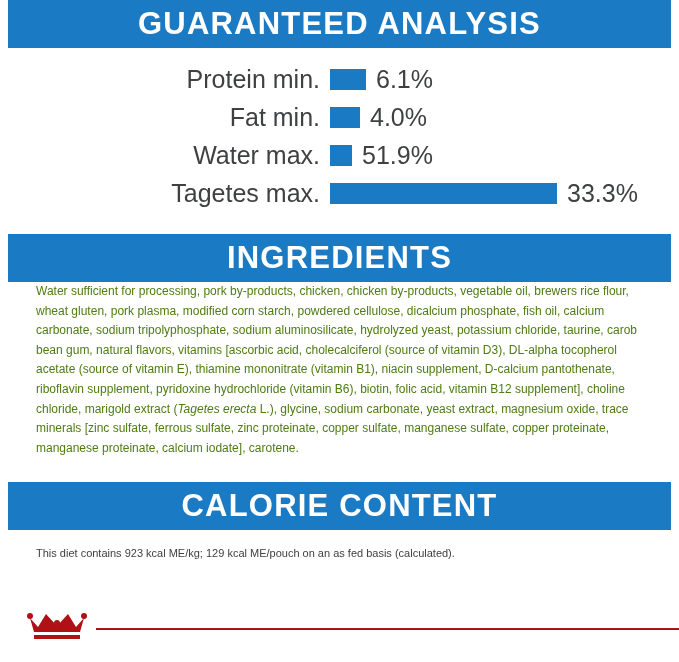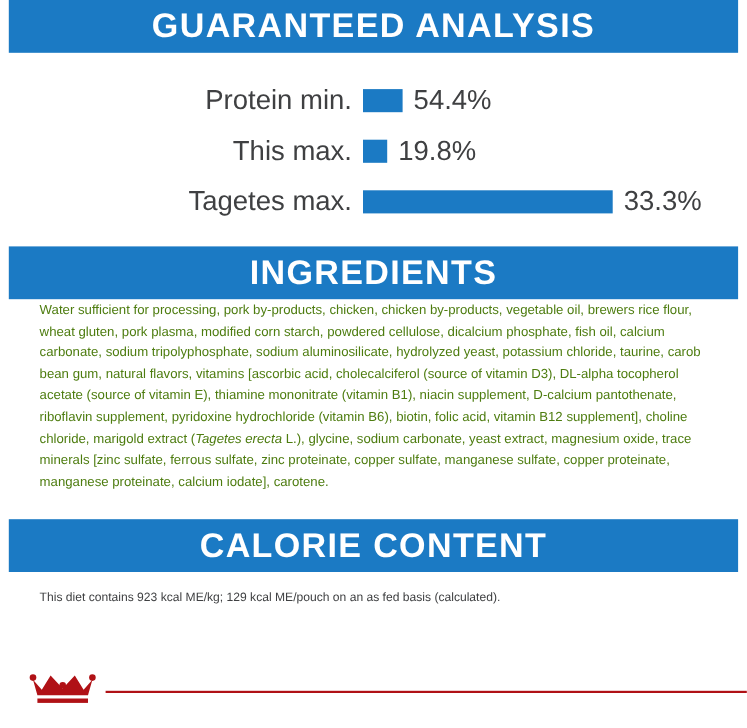--- a/index.html
+++ b/index.html
@@ -38,21 +38,20 @@
 
   
   .ga-block {
     padding: 14px 0 10px 0;
   }
   .ga-row {
     display: flex;
     align-items: center;
     height: 34px;
     margin-bottom: 4px;
-    margin-top: 12px;
   }
   .ga-label {
     width: 330px;
     text-align: right;
     padding-right: 10px;
     font-size: 25px;
     color: #3f4042;
     box-sizing: border-box;
     white-space: nowrap;
   }
@@ -124,28 +123,35 @@
 
 <div class="page">
 
   <div class="bar">Guaranteed Analysis</div>
 
   <div class="ga-block">
     <div class="ga-row">
       <div class="ga-label">Protein min.</div>
       <div class="ga-barwrap">
         <span class="ga-bar" style="width:36px;"></span>
-        <span class="ga-value">54.4%</span>
+        <span class="ga-value">6.1%</span>
       </div>
     </div>
     <div class="ga-row">
-      <div class="ga-label">This max.</div>
+      <div class="ga-label">Fat min.</div>
+      <div class="ga-barwrap">
+        <span class="ga-bar" style="width:30px;"></span>
+        <span class="ga-value">4.0%</span>
+      </div>
+    </div>
+    <div class="ga-row">
+      <div class="ga-label">Water max.</div>
       <div class="ga-barwrap">
         <span class="ga-bar" style="width:22px;"></span>
-        <span class="ga-value">19.8%</span>
+        <span class="ga-value">51.9%</span>
       </div>
     </div>
     <div class="ga-row">
       <div class="ga-label">Tagetes max.</div>
       <div class="ga-barwrap">
         <span class="ga-bar" style="width:227px;"></span>
         <span class="ga-value">33.3%</span>
       </div>
     </div>
   </div>

